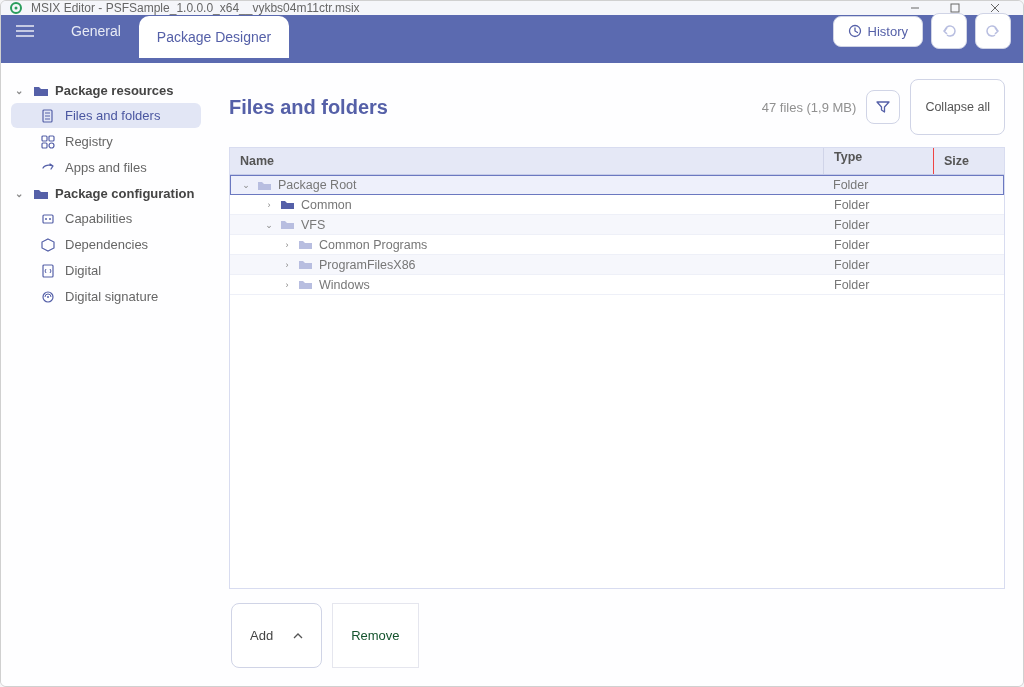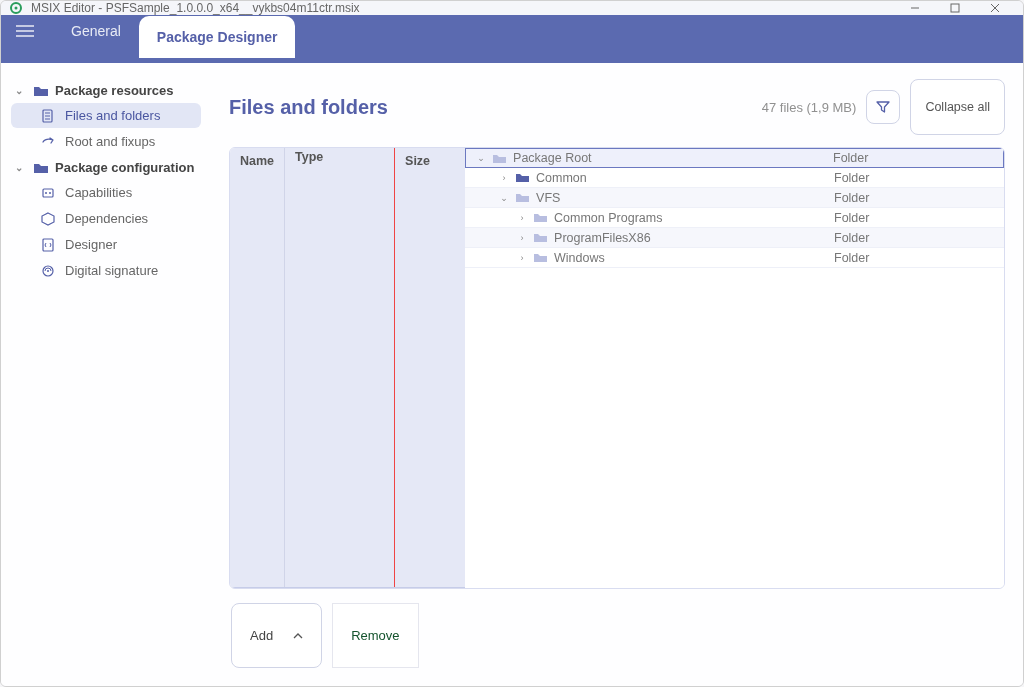--- a/index.html
+++ b/index.html
@@ -31,21 +31,21 @@
       background: #5b6ab0;
       padding: 0 12px 16px 6px; color: #fff;
     }
     .hamburger { width: 36px; height: 36px; display:flex; align-items:center; justify-content:center; color:#e8ebf5; margin-right: 10px; }
     .tabbtn {
       padding: 10px 18px; color: #e8ebf5; font-size: 14px;
       border-radius: 8px 8px 0 0; cursor: pointer;
       height: 100%; display: flex; align-items: center;
     }
     .tabbtn.active {
-      background: #fff; color: #5560a8; font-weight: 700;
+      background: #fff; color: #5560a8; font-weight: 400;
       position: relative; top: 6px; height: 42px;
       border-radius: 10px 10px 0 0;
     }
     .toolbar-right { margin-left: auto; display: flex; gap: 8px; align-items: center; }
     .btn {
       background: #fff; border: 1px solid #d0d4e6; border-radius: 8px;
       padding: 7px 14px; color: #5560a8; font-size: 13px;
       display: inline-flex; align-items: center; gap: 6px; cursor: pointer;
     }
     .iconbtn { width: 36px; height: 36px; border-radius: 8px; background:#fff; border:1px solid #d0d4e6; display:inline-flex; align-items:center; justify-content:center; color:#a8afd6;}
@@ -61,21 +61,21 @@
     .tree-item .icn { width:16px; color:#5560a8; display:inline-flex; align-items:center;}
     
     .main { flex:1; padding: 16px 18px; display:flex; flex-direction:column; overflow:hidden;}
     .main-header { display:flex; align-items:center; margin-bottom:12px; }
     .main-title { font-size:20px; font-weight:600; color:#5560a8; }
     .main-right { margin-left:auto; display:flex; align-items:center; gap:10px; }
     .muted { color:#909090; font-size:13px; }
     .filterbtn { width:34px; height:34px; border:1px solid #d0d4e6; border-radius:8px; display:inline-flex; align-items:center; justify-content:center; color:#5560a8;}
     .collapsebtn { border:1px solid #d0d4e6; border-radius:8px; padding:20px 14px; color:#555; background:#fff; font-size:12.5px;}
     
-    .table { border:1px solid #d8dcf0; border-radius:6px; flex:1; overflow:hidden; display:flex; flex-direction:row;}
+    .table { border:1px solid #d8dcf0; border-radius:0; flex:1; overflow:hidden; display:flex; flex-direction:column;}
     .thead { display:flex; background:#e5e8f6; color:#555; font-weight:600; font-size:12.5px; border-bottom:1px solid #c6cce8; }
     .th-name { flex:1; padding:6px 10px; border-right:1px solid #d0d4e8;}
     .th-type { width:110px; padding:2px 10px; border-right:1px solid #ef4444;}
     .th-size { width:70px; padding:6px 10px;}
     .tbody { flex:1; background:#fff; overflow:auto;}
     .row { display:flex; align-items:center; border-bottom:1px solid #eef0f8; font-size:12.5px; color:#777; height:20px;}
     .row.sel { background:#eef0fb; border:1px solid #6b78c0; }
     .row.alt { background:#f6f7fc; }
     .cell-name { flex:1; display:flex; align-items:center; gap:6px; padding-left: 10px;}
     .cell-type { width:110px; padding:0 10px;}
@@ -124,20 +124,41 @@
 <div class="toolbar">
   <div class="hamburger">
     <svg width="18" height="14">
         <line x1="0" y1="2" x2="18" y2="2" stroke="#e8ebf5" stroke-width="1.6"></line>
         <line x1="0" y1="7" x2="18" y2="7" stroke="#e8ebf5" stroke-width="1.6"></line>
         <line x1="0" y1="12" x2="18" y2="12" stroke="#e8ebf5" stroke-width="1.6"></line>
       </svg>
   </div>
   <div class="tabbtn">General</div>
   <div class="tabbtn active">Package Designer</div>
+  <div class="toolbar-right">
+    <div class="btn">
+      <svg width="14" height="14">
+          <circle cx="7" cy="7" r="5.5" fill="none" stroke="#5560a8" stroke-width="1.3"></circle>
+          <path d="M7 4 L7 7 L9.5 8.5" fill="none" stroke="#5560a8" stroke-width="1.3" stroke-linecap="round"></path>
+        </svg>
+      <span>History</span>
+    </div>
+    <div class="iconbtn">
+      <svg width="16" height="16">
+          <path d="M4 8 A5 5 0 1 1 6 12" fill="none" stroke="#b8bee0" stroke-width="1.5"></path>
+          <path d="M6 5 L3 8 L6 11" fill="none" stroke="#b8bee0" stroke-width="1.5"></path>
+        </svg>
+    </div>
+    <div class="iconbtn">
+      <svg width="16" height="16">
+          <path d="M12 8 A5 5 0 1 0 10 12" fill="none" stroke="#b8bee0" stroke-width="1.5"></path>
+          <path d="M10 5 L13 8 L10 11" fill="none" stroke="#b8bee0" stroke-width="1.5"></path>
+        </svg>
+    </div>
+  </div>
 </div>
 
 <div class="content">
   <div class="sidebar">
 
     <div class="tree-section">
       <div class="tree-header">
         <span class="chev">⌄</span>
         <span class="folder-ic">
             <svg width="16" height="14">
@@ -153,24 +174,35 @@
               <line x1="4" y1="4" x2="9" y2="4" stroke="#5560a8" stroke-width="1"></line>
               <line x1="4" y1="7" x2="9" y2="7" stroke="#5560a8" stroke-width="1"></line>
               <line x1="4" y1="10" x2="9" y2="10" stroke="#5560a8" stroke-width="1"></line>
             </svg>
           </span>
         <span>Files and folders</span>
       </div>
       <div class="tree-item">
         <span class="icn">
             <svg width="14" height="14">
+              <rect x="1" y="1" width="5" height="5" rx="1" fill="none" stroke="#5560a8" stroke-width="1.2"></rect>
+              <rect x="8" y="1" width="5" height="5" rx="1" fill="none" stroke="#5560a8" stroke-width="1.2"></rect>
+              <rect x="1" y="8" width="5" height="5" rx="1" fill="none" stroke="#5560a8" stroke-width="1.2"></rect>
+              <circle cx="10.5" cy="10.5" r="2.5" fill="none" stroke="#5560a8" stroke-width="1.2"></circle>
+            </svg>
+          </span>
+        <span>Registry</span>
+      </div>
+      <div class="tree-item">
+        <span class="icn">
+            <svg width="14" height="14">
               <path d="M2 7 C2 7 5 2 12 5 M12 5 L9 3 M12 5 L10 8" fill="none" stroke="#5560a8" stroke-width="1.3" stroke-linecap="round"></path>
             </svg>
           </span>
-        <span>Root and fixups</span>
+        <span>Apps and files</span>
       </div>
     </div>
 
     <div class="tree-section">
       <div class="tree-header">
         <span class="chev">⌄</span>
         <span class="folder-ic">
             <svg width="16" height="14">
               <path d="M1 3 L6 3 L8 5 L15 5 L15 12 L1 12 Z" fill="#5560a8"></path>
             </svg>
@@ -195,21 +227,21 @@
           </span>
         <span>Dependencies</span>
       </div>
       <div class="tree-item">
         <span class="icn">
             <svg width="14" height="14">
               <rect x="2" y="1" width="10" height="12" rx="1" fill="none" stroke="#5560a8" stroke-width="1.2"></rect>
               <path d="M5 5 L4 7 L5 9 M9 5 L10 7 L9 9" fill="none" stroke="#5560a8" stroke-width="1"></path>
             </svg>
           </span>
-        <span>Designer</span>
+        <span>Digital</span>
       </div>
       <div class="tree-item">
         <span class="icn">
             <svg width="14" height="14">
               <circle cx="7" cy="7" r="5" fill="none" stroke="#5560a8" stroke-width="1.2"></circle>
               <path d="M4 7 A3 3 0 0 1 10 7" fill="none" stroke="#5560a8" stroke-width="1"></path>
               <circle cx="7" cy="7" r="1" fill="#5560a8"></circle>
             </svg>
           </span>
         <span>Digital signature</span>

